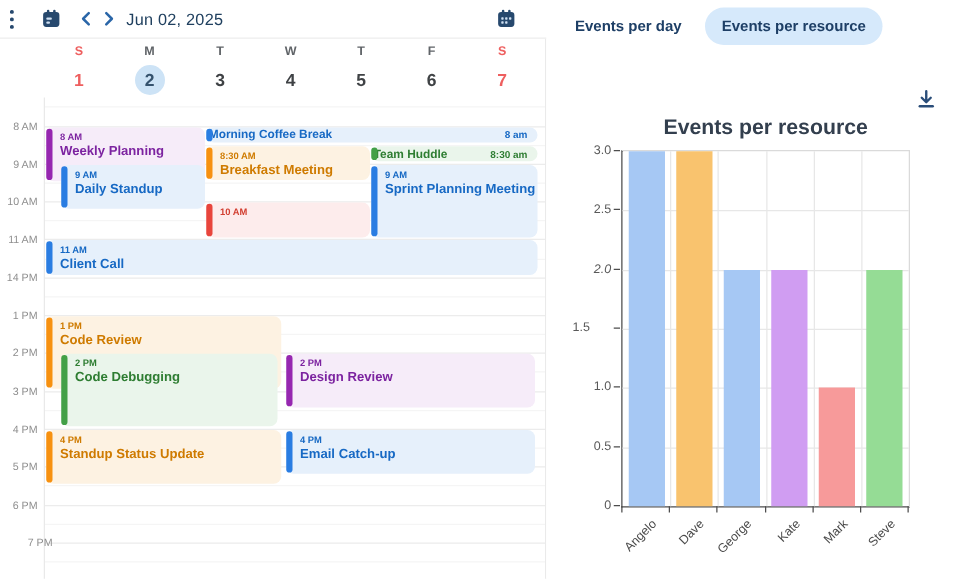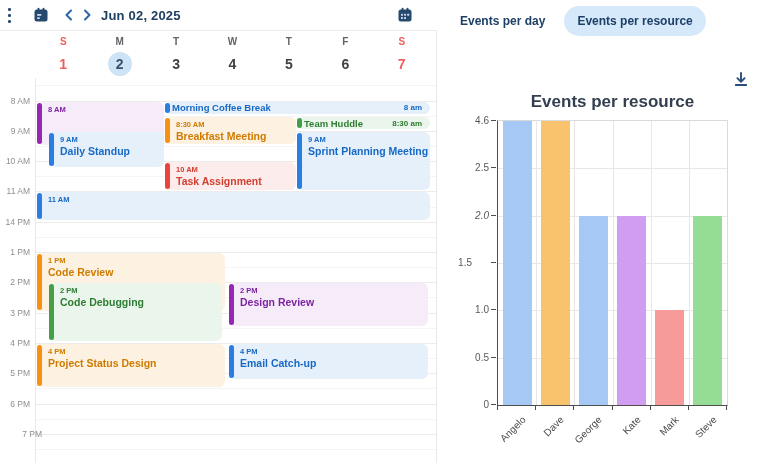--- a/index.html
+++ b/index.html
@@ -4,21 +4,21 @@
 <style>
   html,body{margin:0;padding:0;}
   body{width:768px;height:463px;background:#fff;font-family:"Liberation Sans",sans-serif;overflow:hidden;position:relative;}
 
   
   .panel-cal{position:absolute;left:0;top:0;width:437px;height:463px;background:#fff;}
   .toolbar{position:absolute;left:0;top:0;width:437px;height:30px;border-bottom:1px solid #ededed;background:#fff;z-index:5;}
   .kebab{position:absolute;left:8px;top:8px;width:4px;height:15px;display:flex;flex-direction:column;justify-content:space-between;cursor:pointer;}
   .kebab i{width:2.6px;height:2.6px;border-radius:50%;background:#27496e;display:block;}
   .tb-icon{position:absolute;top:7px;cursor:pointer;}
-  .date-label{position:absolute;left:101px;top:8px;font-size:13px;font-weight:700;color:#20405f;letter-spacing:.2px;}
+  .date-label{position:absolute;left:101px;top:8px;font-size:13px;font-weight:400;color:#20405f;letter-spacing:.2px;}
 
   .day-header{position:absolute;left:35px;top:31px;width:395px;height:46px;display:flex;background:#fff;z-index:4;}
   .day-cell{flex:1;display:flex;flex-direction:column;align-items:center;padding-top:5px;cursor:pointer;}
   .day-letter{font-size:10px;font-weight:600;color:#606468;line-height:12px;}
   .day-num{margin-top:4px;font-size:14px;font-weight:600;color:#3f4245;width:24px;height:24px;line-height:24px;text-align:center;border-radius:50%;}
   .day-cell.weekend .day-letter,.day-cell.weekend .day-num{color:#ee5f5f;}
   .day-cell.selected .day-num{background:#cde3f6;color:#35536e;}
 
   .gutter-border{position:absolute;left:35px;top:78px;bottom:0;width:1px;background:#e9e9e9;}
   .panel-border{position:absolute;left:436px;top:30px;bottom:0;width:1px;background:#eaeaea;}
@@ -26,21 +26,21 @@
   .hline{position:absolute;left:36px;width:400px;height:1px;}
   .hline.hour{background:#ececec;}
   .hline.half{background:#f5f5f5;}
   .gutter-label{position:absolute;left:0;width:30px;text-align:right;font-size:8.5px;color:#8e8e8e;transform:translateY(-50%);}
 
   .ev{position:absolute;border-radius:6px;cursor:pointer;box-sizing:border-box;}
   .ev .bar{position:absolute;left:0;top:1px;bottom:1px;width:4.5px;border-radius:3px;}
   .ev .body{padding:3px 6px 2px 11px;overflow:hidden;}
   .ev .t{font-size:7.5px;font-weight:700;line-height:9px;white-space:nowrap;}
   .ev .n{font-size:10.5px;font-weight:700;line-height:13px;margin-top:1px;white-space:nowrap;}
-  .ev.compact .body{display:flex;align-items:center;justify-content:space-between;padding:0 8px 0 7px;height:100%;}
+  .ev.compact .body{display:flex;align-items:center;justify-content:space-between;padding:0 8px 0 2px;height:100%;}
   .ev.compact .n{font-size:9.5px;margin:0;}
   .ev.compact .t{font-size:8px;font-weight:600;}
 
   
   .panel-right{position:absolute;left:437px;top:0;width:331px;height:463px;background:#fff;}
   .tabs{position:absolute;left:10px;top:6px;display:flex;align-items:center;gap:6px;}
   .tab{font-size:12px;font-weight:700;color:#1e3f66;padding:8px 13px;border-radius:17px;cursor:pointer;white-space:nowrap;}
   .tab.active{background:#d6e9fb;}
   .download{position:absolute;left:295px;top:70px;width:18px;height:18px;cursor:pointer;}
   .chart-title{position:absolute;left:60px;top:92px;width:231px;text-align:center;font-size:17px;font-weight:700;color:#333f4e;}
@@ -97,20 +97,21 @@
       <div class="gutter-label" style="top: 403.5px;">6 PM</div>
       <div class="hline hour" style="top: 433.8px;"></div>
       <div class="hline half" style="top: 448.9px;"></div>
       <div class="gutter-label" style="top: 433.8px; margin-left: 12px;">7 PM</div>
     </div>
   <div id="event-layer">
       <div class="ev" style="left: 37px; top: 101.5px; width: 127px; height: 43px; background: rgb(246, 236, 249); color: rgb(124, 35, 160); z-index: 1;">
         <span class="bar" style="background:#9627b0"></span>
         <div class="body">
           <div class="t">8 AM</div>
+          <div class="n">Weekly Planning</div>
         </div>
       </div>
       <div class="ev" style="left: 49px; top: 131.8px; width: 115px; height: 35.4px; background: rgb(230, 240, 251); color: rgb(23, 105, 196); z-index: 2;">
         <span class="bar" style="background:#2a7de2"></span>
         <div class="body">
           <div class="t">9 AM</div>
           <div class="n">Daily Standup</div>
         </div>
       </div>
       <div class="ev compact" style="left: 165px; top: 101.5px; width: 265px; height: 12.7px; background: rgb(230, 240, 251); color: rgb(23, 105, 196); z-index: 3;">
@@ -138,27 +139,27 @@
         <span class="bar" style="background:#2a7de2"></span>
         <div class="body">
           <div class="t">9 AM</div>
           <div class="n">Sprint Planning Meeting</div>
         </div>
       </div>
       <div class="ev" style="left: 165px; top: 162.1px; width: 131px; height: 27.8px; background: rgb(253, 236, 236); color: rgb(210, 63, 49); z-index: 7;">
         <span class="bar" style="background:#e8453c"></span>
         <div class="body">
           <div class="t">10 AM</div>
-          <div class="n">Task Assignment</div>
         </div>
       </div>
       <div class="ev" style="left: 37px; top: 192.4px; width: 393px; height: 27.8px; background: rgb(230, 240, 251); color: rgb(23, 105, 196); z-index: 8;">
         <span class="bar" style="background:#2a7de2"></span>
         <div class="body">
           <div class="t">11 AM</div>
+          <div class="n">Client Call</div>
         </div>
       </div>
       <div class="ev" style="left: 37px; top: 253px; width: 188px; height: 58.1px; background: rgb(253, 242, 226); color: rgb(207, 123, 0); z-index: 9;">
         <span class="bar" style="background:#f79110"></span>
         <div class="body">
           <div class="t">1 PM</div>
           <div class="n">Code Review</div>
         </div>
       </div>
       <div class="ev" style="left: 49px; top: 283.3px; width: 173px; height: 58.1px; background: rgb(234, 245, 235); color: rgb(46, 125, 50); z-index: 10;">
@@ -172,21 +173,21 @@
         <span class="bar" style="background:#9627b0"></span>
         <div class="body">
           <div class="t">2 PM</div>
           <div class="n">Design Review</div>
         </div>
       </div>
       <div class="ev" style="left: 37px; top: 343.9px; width: 188px; height: 43px; background: rgb(253, 242, 226); color: rgb(207, 123, 0); z-index: 12;">
         <span class="bar" style="background:#f79110"></span>
         <div class="body">
           <div class="t">4 PM</div>
-          <div class="n">Project Status Design</div>
+          <div class="n">Standup Status Update</div>
         </div>
       </div>
       <div class="ev" style="left: 229px; top: 343.9px; width: 199px; height: 35.4px; background: rgb(230, 240, 251); color: rgb(23, 105, 196); z-index: 13;">
         <span class="bar" style="background:#2a7de2"></span>
         <div class="body">
           <div class="t">4 PM</div>
           <div class="n">Email Catch-up</div>
         </div>
       </div>
     </div>
@@ -289,21 +290,21 @@
       <div class="grid-v" style="left: 152.7px;"></div>
       <div class="grid-v" style="left: 190.8px;"></div>
       <div class="bar-rect" style="left: 4.6px; width: 29px; top: 0px; height: 284px; background: rgb(166, 200, 244);"></div>
       <div class="bar-rect" style="left: 42.8px; width: 29px; top: 0px; height: 284px; background: rgb(249, 195, 110);"></div>
       <div class="bar-rect" style="left: 80.9px; width: 29px; top: 94.7px; height: 189.3px; background: rgb(166, 200, 244);"></div>
       <div class="bar-rect" style="left: 119.1px; width: 29px; top: 94.7px; height: 189.3px; background: rgb(208, 157, 242);"></div>
       <div class="bar-rect" style="left: 157.3px; width: 29px; top: 189.3px; height: 94.7px; background: rgb(247, 154, 154);"></div>
       <div class="bar-rect" style="left: 195.4px; width: 29px; top: 94.7px; height: 189.3px; background: rgb(149, 220, 149);"></div>
     </div>
   <div id="axis-layer">
-      <div class="ytick-label" style="left: 18px; top: 115px;">4.6</div>
+      <div class="ytick-label" style="left: 18px; top: 115px;">3.0</div>
       <div class="ytick-mark" style="left: 54px; top: 120px;"></div>
       <div class="ytick-label" style="left: 18px; top: 162.3px;">2.5</div>
       <div class="ytick-mark" style="left: 54px; top: 167.3px;"></div>
       <div class="ytick-label" style="left: 18px; top: 209.7px; font-style: italic;">2.0</div>
       <div class="ytick-mark" style="left: 54px; top: 214.7px;"></div>
       <div class="ytick-label" style="left: 1px; top: 257px;">1.5</div>
       <div class="ytick-mark" style="left: 54px; top: 262px;"></div>
       <div class="ytick-label" style="left: 18px; top: 304.3px;">1.0</div>
       <div class="ytick-mark" style="left: 54px; top: 309.3px;"></div>
       <div class="ytick-label" style="left: 18px; top: 351.7px;">0.5</div>

